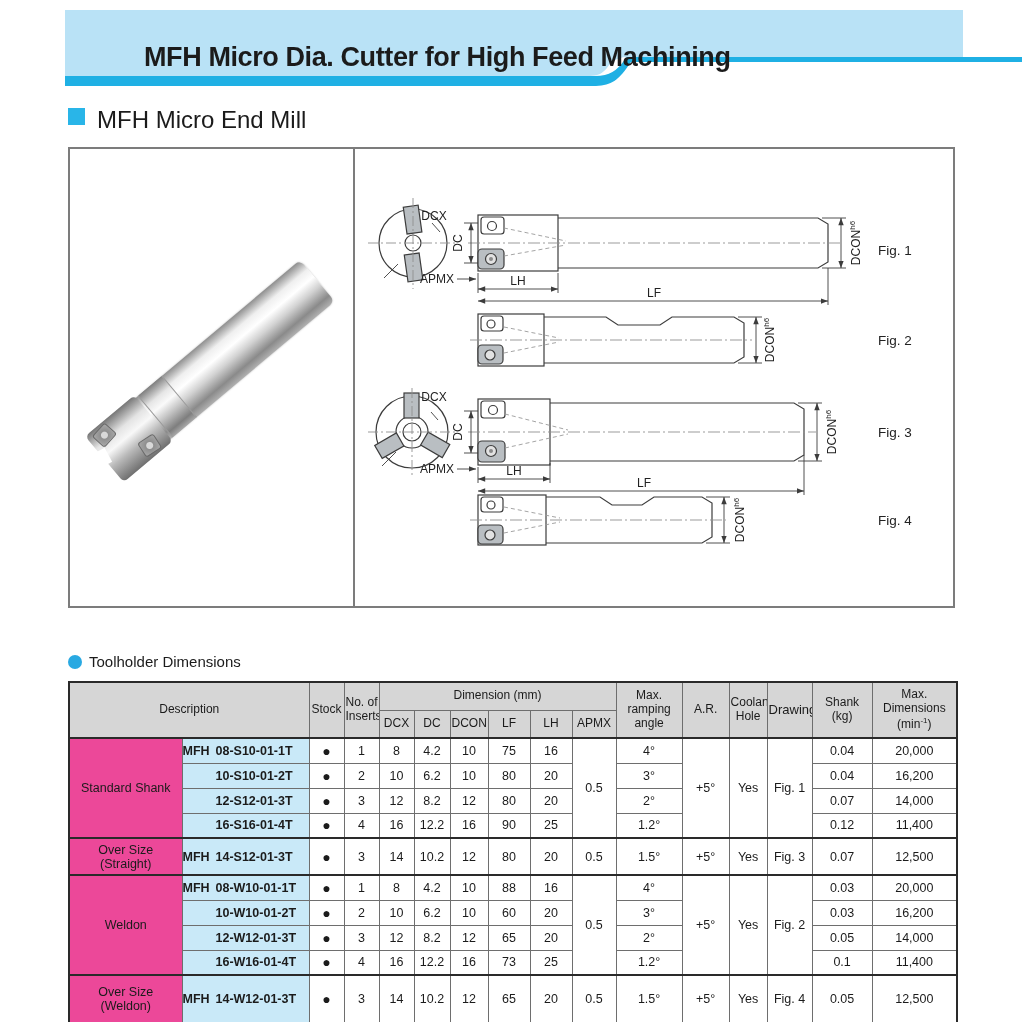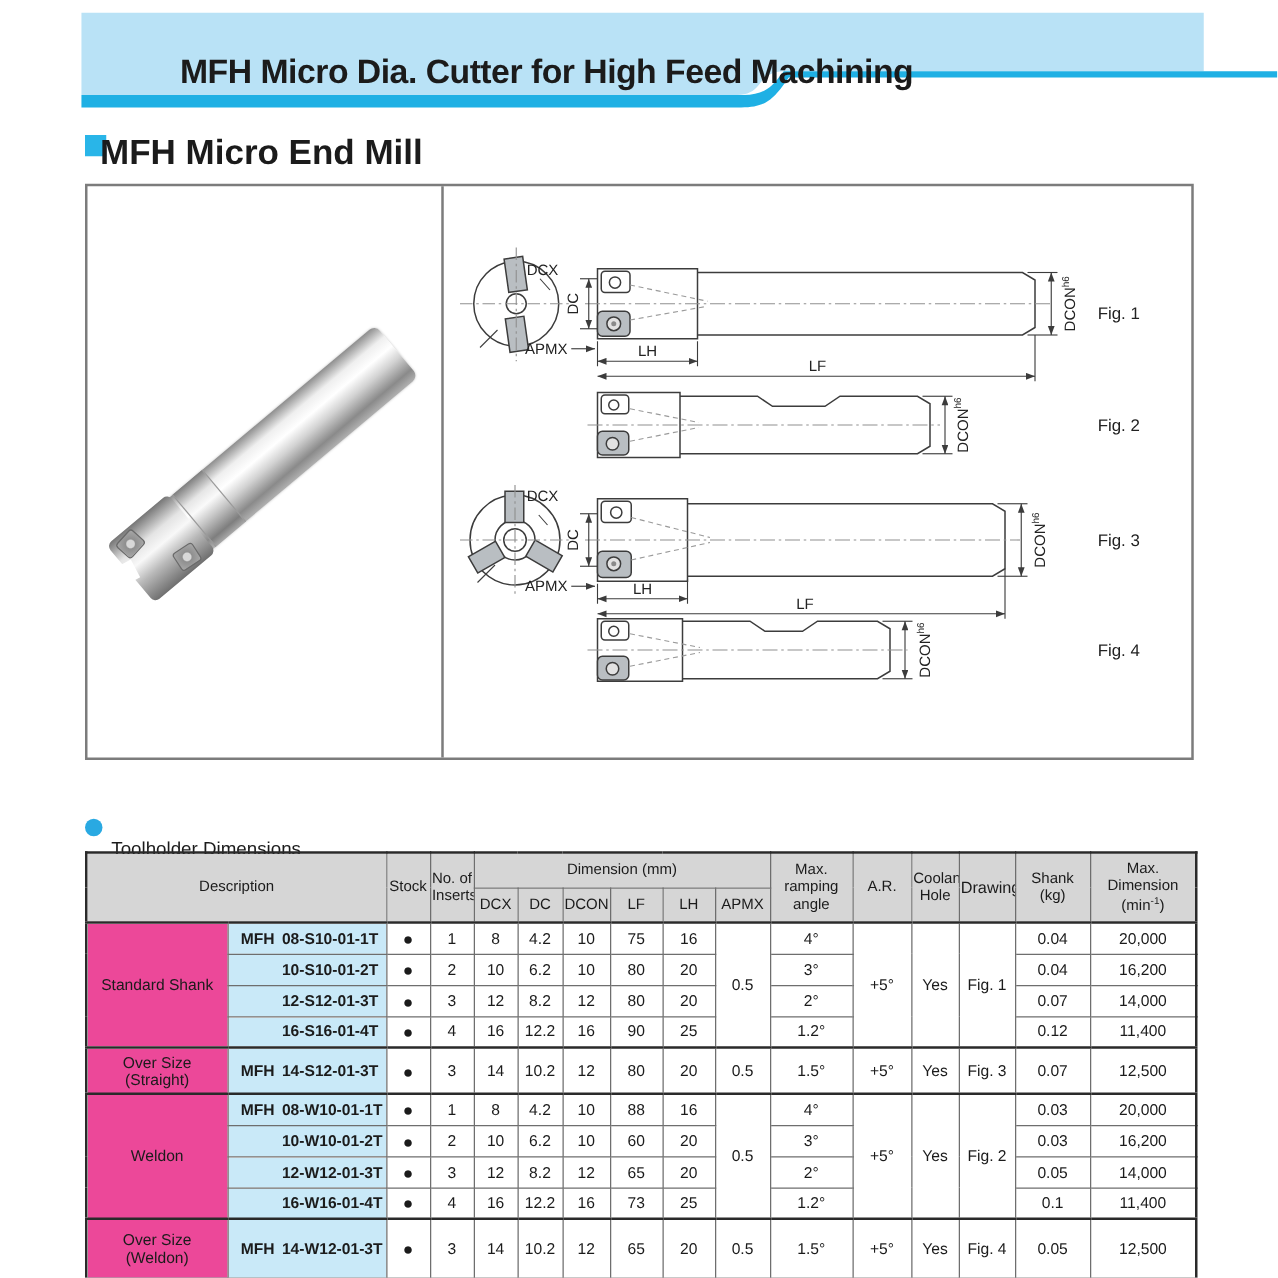--- a/index.html
+++ b/index.html
@@ -9,21 +9,21 @@
   }
   
   .banner{position:absolute;left:65px;top:10px;width:957px;height:78px;}
   .banner-title{
     position:absolute;left:79px;top:32px;font-size:27px;font-weight:bold;
     letter-spacing:-0.4px;color:#1b1b1b;white-space:nowrap;
   }
   
   .section-head{position:absolute;left:68px;top:106px;height:22px;}
   .section-square{position:absolute;left:0;top:2px;width:17px;height:17px;background:#29b5e8;}
-  .section-title{position:absolute;left:12px;top:0;font-size:28px;font-weight:bold;white-space:nowrap;}
+  .section-title{position:absolute;left:29px;top:0;font-size:24px;font-weight:normal;white-space:nowrap;}
   
   .fig-panel{
     position:absolute;left:68px;top:147px;width:883px;height:457px;
     border:2px solid #7c7c7c;background:#fff;
   }
   .fig-divider{position:absolute;left:283px;top:0;bottom:0;width:2px;background:#7c7c7c;}
   
   .photo-area{position:absolute;left:0;top:0;width:283px;height:100%;overflow:hidden;}
   .tool{
     position:absolute;left:36px;top:282px;width:276px;height:54px;
@@ -47,40 +47,40 @@
     border:1px solid #6a6a6a;
   }
   .insert-a{left:6px;top:3px;transform:rotate(-8deg);}
   .insert-b{left:34px;top:40px;transform:rotate(7deg);}
   .tool-notch{position:absolute;left:-4px;top:20px;width:10px;height:16px;background:#fff;transform:rotate(12deg);}
   
   .draw-svg{position:absolute;left:284px;top:0;}
   
   .dims-head{position:absolute;left:68px;top:653px;height:18px;}
   .dims-bullet{position:absolute;left:0;top:2px;width:14px;height:14px;border-radius:50%;background:#29a9e2;}
-  .dims-title{position:absolute;left:21px;top:0;font-size:15px;color:#1b1b1b;white-space:nowrap;margin-top:18px;}
+  .dims-title{position:absolute;left:21px;top:0;font-size:15px;color:#1b1b1b;white-space:nowrap;}
   
   .spec-table{
     position:absolute;left:68px;top:681px;width:890px;
     border-collapse:collapse;table-layout:fixed;
     border:2px solid #2a2a2a;font-size:12.5px;
   }
   .spec-table th,.spec-table td{
     border:1px solid #6e6e6e;text-align:center;vertical-align:middle;
     padding:0 1px;overflow:hidden;
   }
   .spec-table thead th{background:#d6d6d6;font-weight:normal;font-size:12px;line-height:1.15;}
   .spec-table thead tr{height:28px;}
   .spec-table tbody tr{height:25px;}
   .spec-table tbody tr.tall{height:37px;}
   .spec-table tbody tr.tall2{height:48px;}
   .pre{white-space:pre-line;}
   th.small{font-size:10.5px;}
   td.desc{background:#ec4899;font-size:12.5px;}
-  td.code{background:#c9e9f8;text-align:left;font-weight:bold;font-size:12.5px;padding-left:10px;}
+  td.code{background:#c9e9f8;text-align:left;font-weight:bold;font-size:12.5px;padding-left:0;}
   td.code .prefix{display:inline-block;width:33px;font-weight:bold;}
   td.stock{font-size:14px;}
   tr.gs>td{border-top:2px solid #2a2a2a;}
   .spec-table thead{border-bottom:2px solid #2a2a2a;}
   sup.inv{font-size:8px;vertical-align:super;}
 </style>
 </head>
 <body>
 
 <div class="banner">
@@ -290,21 +290,21 @@
 ramping
 angle</th>
       <th rowspan="2">A.R.</th>
       <th rowspan="2" class="pre small">Coolant
 Hole</th>
       <th rowspan="2" style="font-size:13px">Drawing</th>
       <th rowspan="2" class="pre">Shank
 (kg)</th>
       <th rowspan="2">
         <span>Max.</span><br>
-        <span>Dimension</span><br>
+        <span>Dimensions</span><br>
         <span>(min</span><sup class="inv">-1</sup><span>)</span>
       </th>
     </tr>
     <tr>
       <th>DCX</th>
       <th>DC</th>
       <th>DCON</th>
       <th>LF</th>
       <th>LH</th>
       <th>APMX</th>

